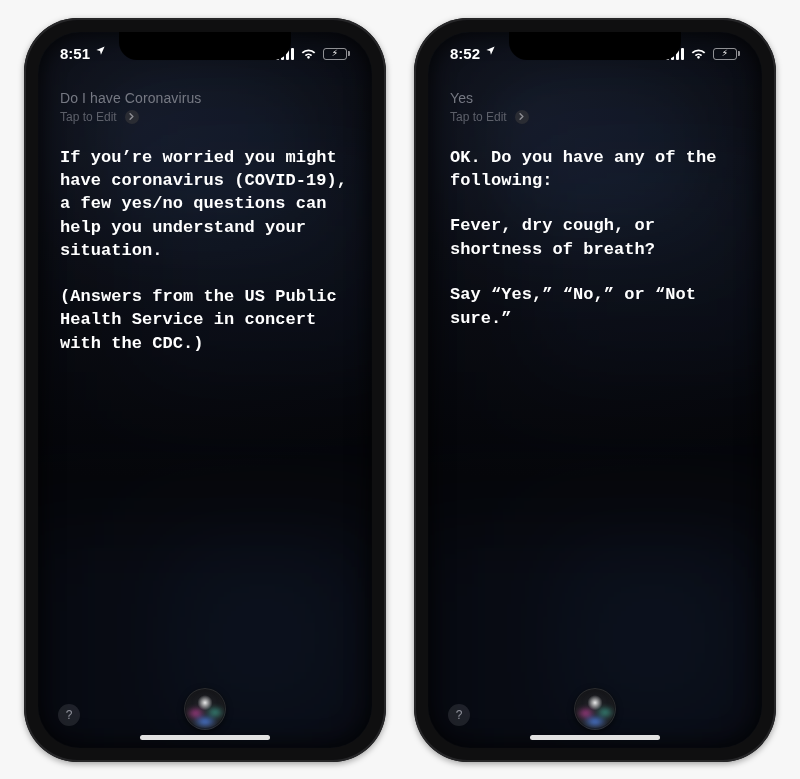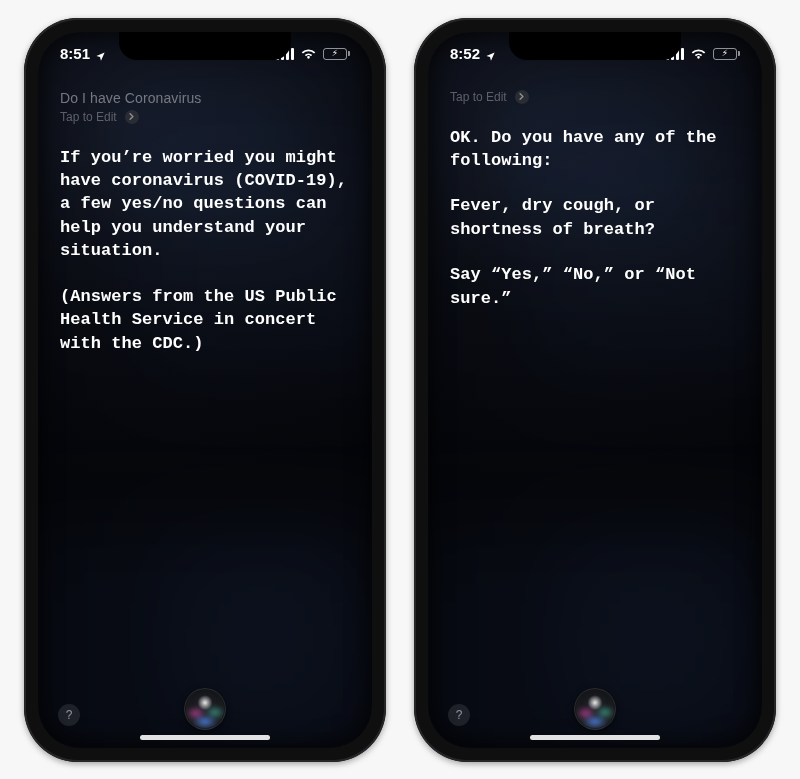--- a/index.html
+++ b/index.html
@@ -58,21 +58,21 @@
   .notch{
     position:absolute;top:0;left:50%;transform:translateX(-50%);
     width:172px;height:28px;background:#000;border-bottom-left-radius:18px;border-bottom-right-radius:18px;
     z-index:20;
   }
   .status-bar{
     position:absolute;top:0;left:0;right:0;height:44px;z-index:18;
     display:flex;justify-content:space-between;align-items:center;
     padding:0 22px;box-sizing:border-box;
   }
-  .status-left{color:#fff;font-size:15px;font-weight:600;display:flex;align-items:flex-end;gap:5px}
+  .status-left{color:#fff;font-size:15px;font-weight:600;display:flex;align-items:flex-start;gap:5px}
   .status-right{display:flex;align-items:center;gap:6px}
   .loc-icon svg{display:block}
   .bars{display:flex;align-items:flex-end;gap:2px;height:12px}
   .bars span{width:3px;background:#fff;border-radius:1px}
   .bars span:nth-child(1){height:4px}
   .bars span:nth-child(2){height:7px}
   .bars span:nth-child(3){height:10px}
   .bars span:nth-child(4){height:12px}
   .wifi svg{display:block}
   .battery{
@@ -243,20 +243,21 @@
             </svg>
         </span>
         <span class="battery">
           <span class="batt-body"><span class="batt-fill"></span><span class="bolt">⚡︎</span></span>
             <span class="batt-tip"></span>
         </span>
       </div>
     </div>
 
     <div class="content">
+      <p class="query-line">Yes</p>
       <div class="tap-edit">
         <span>Tap to Edit</span>
         <span class="chev">
           <svg width="7" height="7" viewBox="0 0 10 10">
               <path d="M3 1l4 4-4 4" fill="none" stroke="#8e8e93" stroke-width="2" stroke-linecap="round" stroke-linejoin="round"></path>
             </svg>
         </span>
       </div>
       <div class="response">
         <p class="block">OK. Do you have any of the following:</p>

